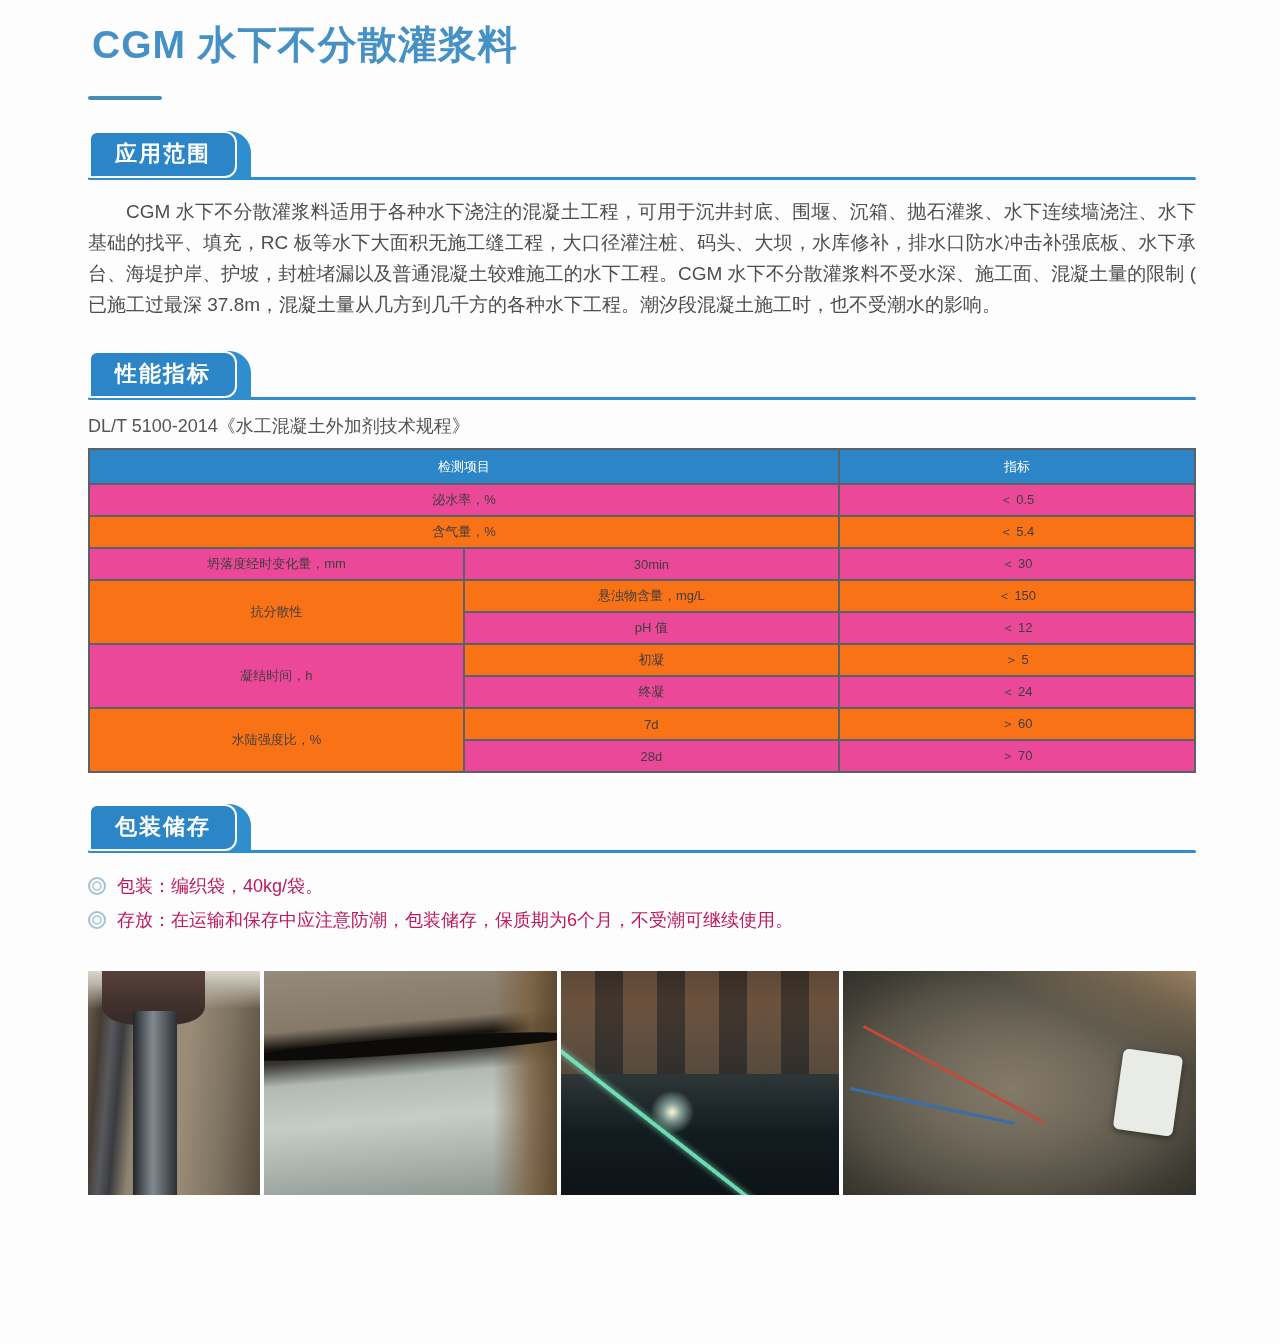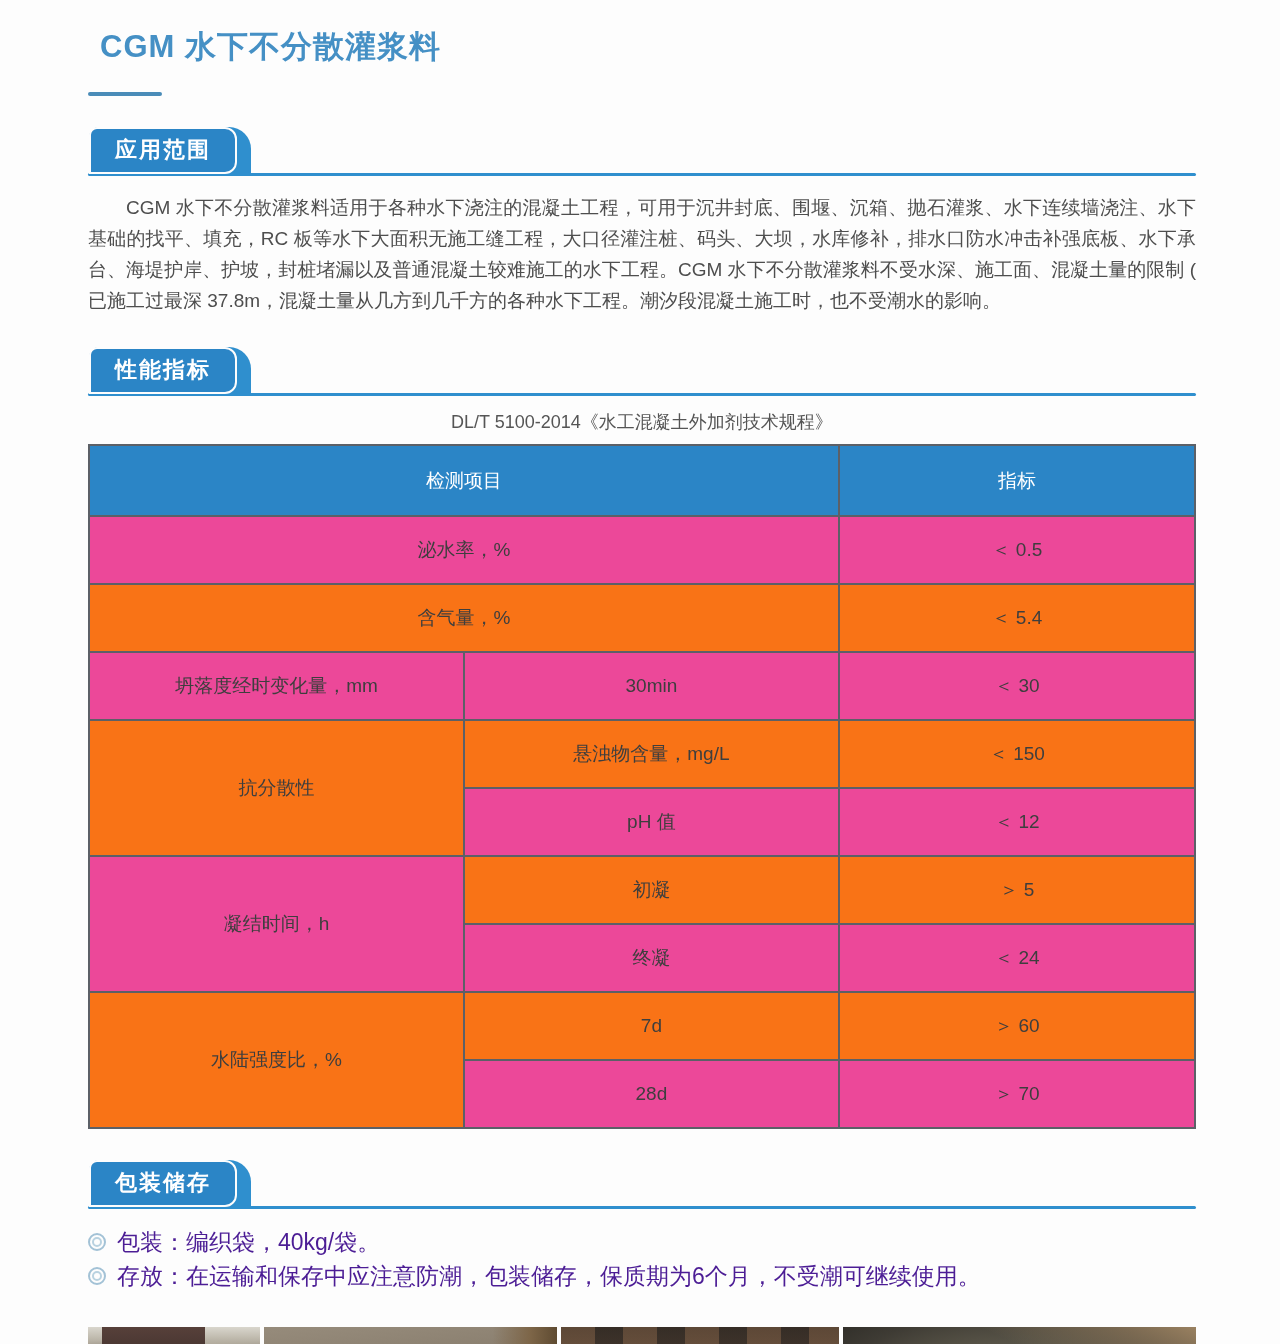--- a/index.html
+++ b/index.html
@@ -1,44 +1,44 @@
 <!DOCTYPE html>
 <html><head>
 <meta charset="utf-8">
 <style>
   html,body { margin:0; padding:0; background:#ffffff; }
   body { width:1280px; font-family:"Liberation Sans","DejaVu Sans",sans-serif; }
   .page { width:1280px; min-height:1344px; box-sizing:border-box; padding:14px 84px 40px 88px; background:#fdfdfd; }
 
   
-  .title { margin:12px; font-size:31px; font-weight:bold; color:#4590c5; letter-spacing:1px; }
+  .title { margin:4px; font-size:39px; font-weight:bold; color:#4590c5; letter-spacing:1px; }
   .title-rule { width:74px; height:4px; background:#4a8cb8; border-radius:2px; margin-top:24px; }
 
   
   .para { margin:0; font-size:19px; line-height:31px; color:#4e4e4e; text-indent:2em; text-align:justify; }
   .intro { margin-top:40px; }
 
   
   .section-head { position:relative; height:46px; margin-top:34px; }
   .section-rule { position:absolute; left:0; right:0; bottom:0; height:3px; background:#2f8fce; border-radius:2px; }
   .badge-outer { position:absolute; left:1px; bottom:0; background:#2f8fce; border-radius:10px 22px 0 0; padding:0 14px 2px 0; }
   .badge-inner { display:inline-block; background:#2b85c6; border:2px solid #fdfdfd; border-radius:8px 12px 12px 0; color:#ffffff; font-size:22px; font-weight:bold; padding:6px 24px 7px 24px; letter-spacing:2px; }
   .section-body { margin-top:16px; }
 
   
-  .caption { margin-top:14px; text-align:center; font-size:18px; color:#555555; }
+  .caption { margin-top:14px; font-size:18px; color:#555555; }
   table.perf { width:100%; border-collapse:collapse; margin-top:10px; }
-  .perf th, .perf td { border:2px solid #5c6067; font-size:19px; text-align:center; padding:18px 6px; height:30px; color:#3e3e3e; font-weight:normal; }
+  .perf th, .perf td { border:2px solid #5c6067; font-size:13px; text-align:center; padding:0 6px; height:30px; color:#3e3e3e; font-weight:normal; }
   .perf th { background:#2b85c6; color:#ffffff; height:33px; }
   .bg-g { background:#ec4899; }
   .bg-w { background:#f97316; }
 
   
   .bullets { margin-top:16px; }
-  .bullet { display:flex; align-items:center; gap:11px; font-size:23px; color:#4c1d95; line-height:34px; }
+  .bullet { display:flex; align-items:center; gap:11px; font-size:18px; color:#be185d; line-height:34px; }
   .ring { width:14px; height:14px; border:2px solid #a3c2d6; border-radius:50%; position:relative; flex:0 0 auto; }
   .ring::before { content:""; position:absolute; inset:2px; border:2px solid #b9d2e0; border-radius:50%; }
 
   
   .photos { margin-top:34px; display:flex; gap:4px; }
   .photo { height:224px; position:relative; overflow:hidden; }
 
   .photo-1 { width:172px;
     background:
       linear-gradient(180deg, #d9d6cd 0%, #b9b3a6 6%, rgba(0,0,0,0) 17%),

